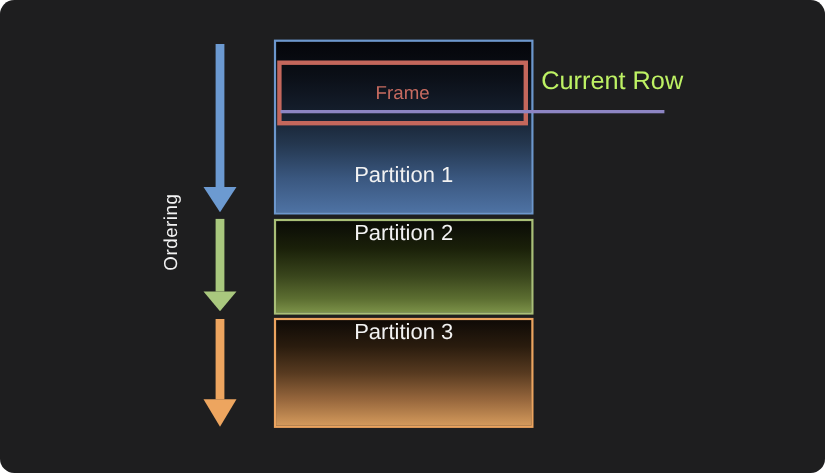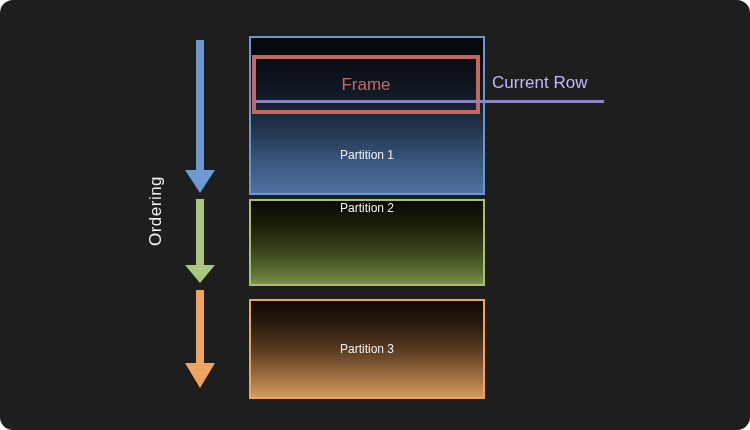--- a/index.html
+++ b/index.html
@@ -83,27 +83,26 @@
     align-items: flex-start;
     justify-content: center;
   }
   .partition-3 {
     top: 289px;
     height: 100px;
     border: 2px solid #eca45f;
     background: linear-gradient(to bottom,
       #0f0a06 0%, #2a1c0e 25%, #573a20 50%, #96663c 75%, #d49a5c 100%);
     display: flex;
-    align-items: center;
+    align-items: flex-start;
     justify-content: center;
-    margin-top: 10px;
   }
   .partition-label {
     color: #f2f2f2;
-    font-size: 12px;
+    font-size: 20px;
     text-align: center;
   }
   .partition-1 .partition-label {
     position: absolute;
     left: 0;
     top: 110px;
     width: 100%;
   }
 
   
@@ -130,23 +129,23 @@
     left: 255px;
     top: 100px;
     width: 349px;
     height: 3px;
     background: #8d85c3;
     z-index: 5;
   }
   .current-row-label {
     position: absolute;
     left: 492px;
-    top: 73px;
-    color: #c4b5fd;
-    font-size: 17px;
+    top: 60px;
+    color: #bef264;
+    font-size: 23px;
     z-index: 5;
   }
 </style>
 </head>
 <body>
 
 <div class="stage">
   <div class="slide">
 
     <div class="ordering-label">Ordering</div>

